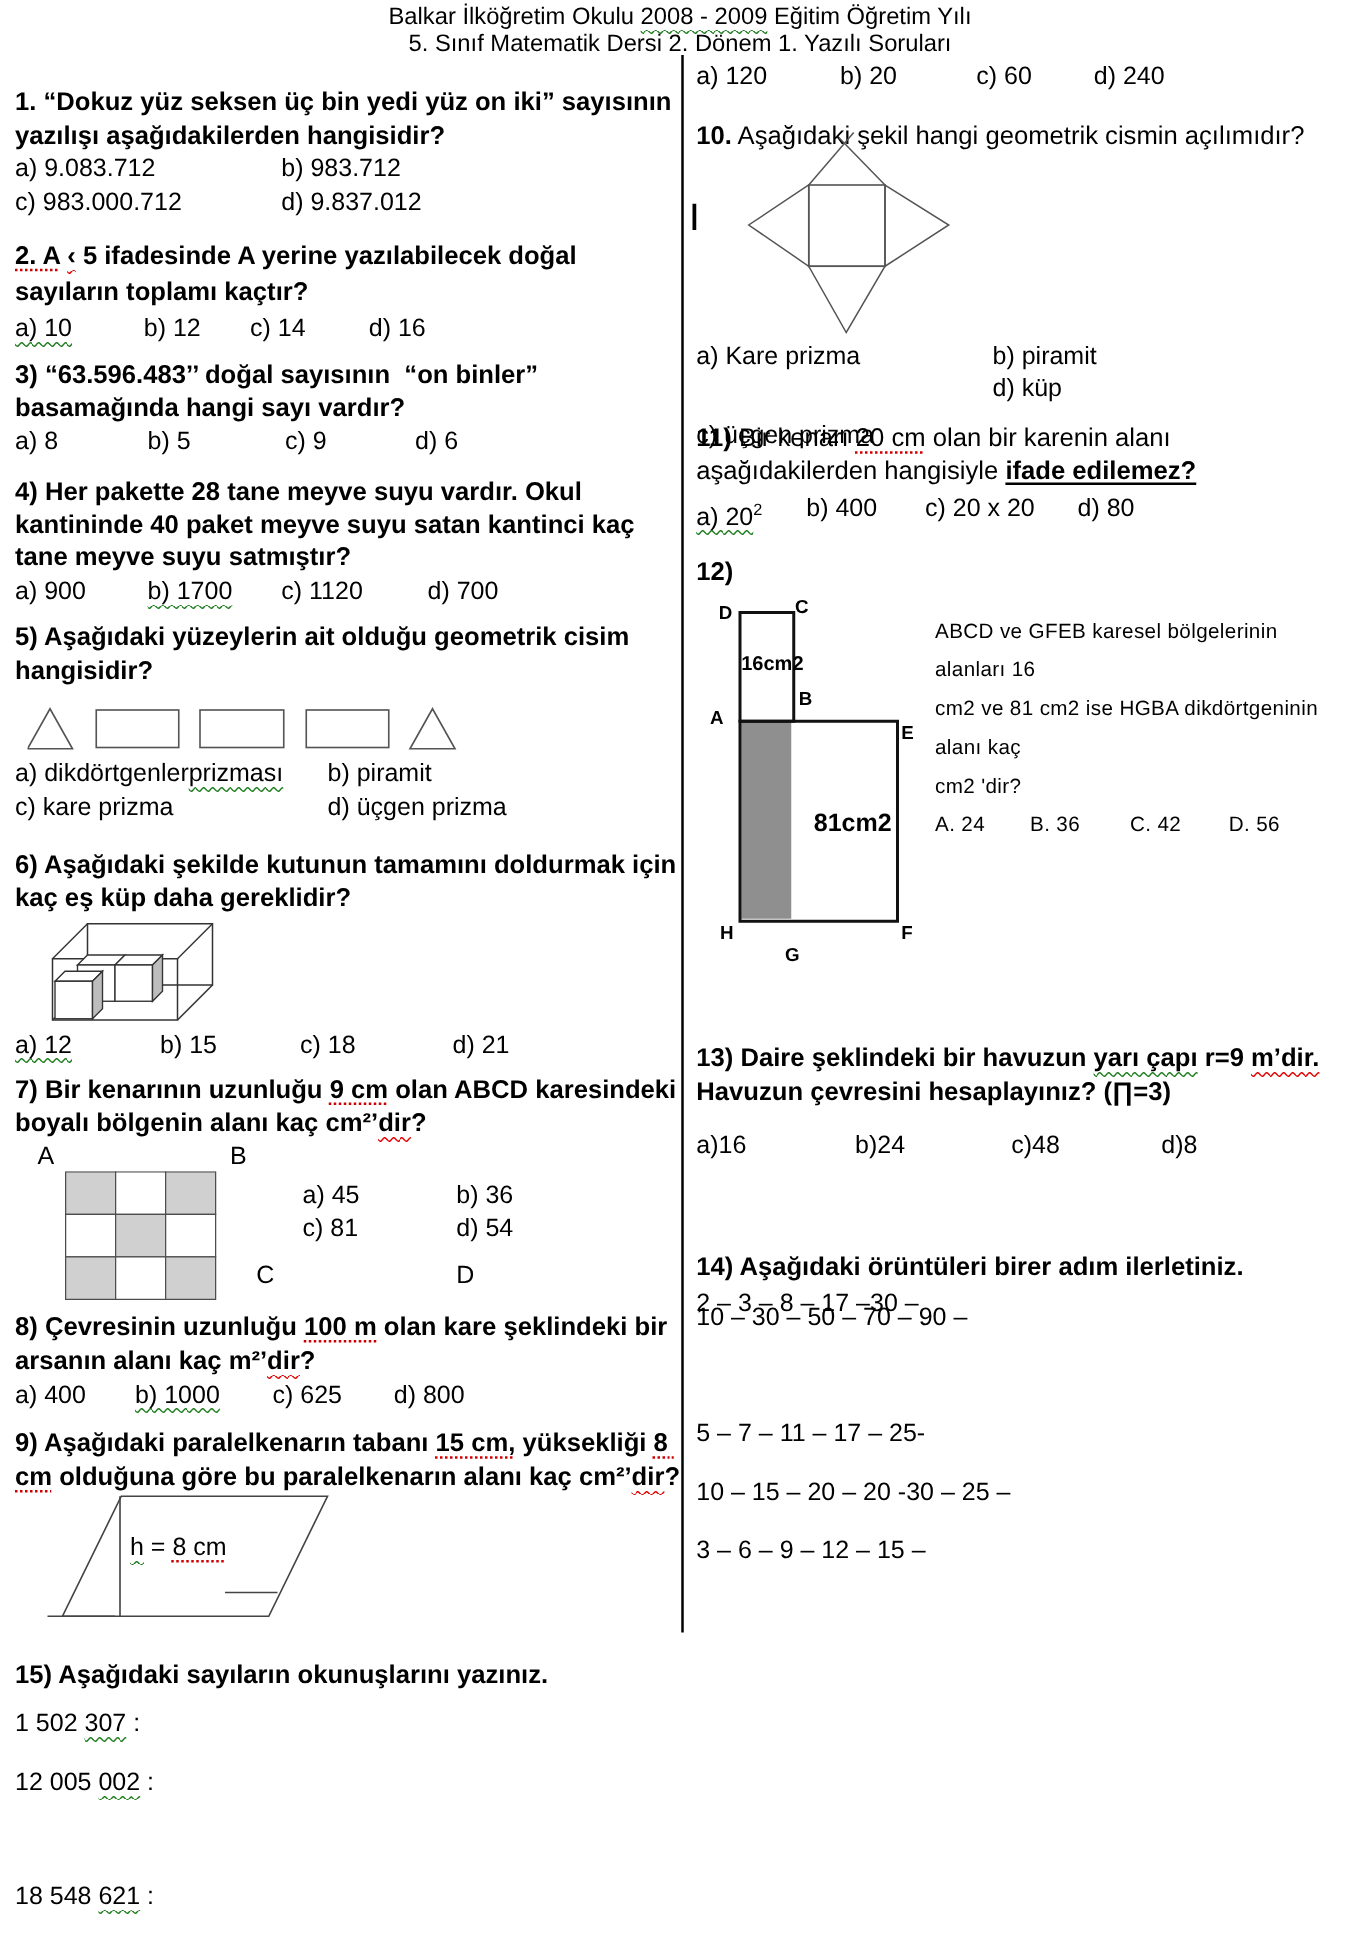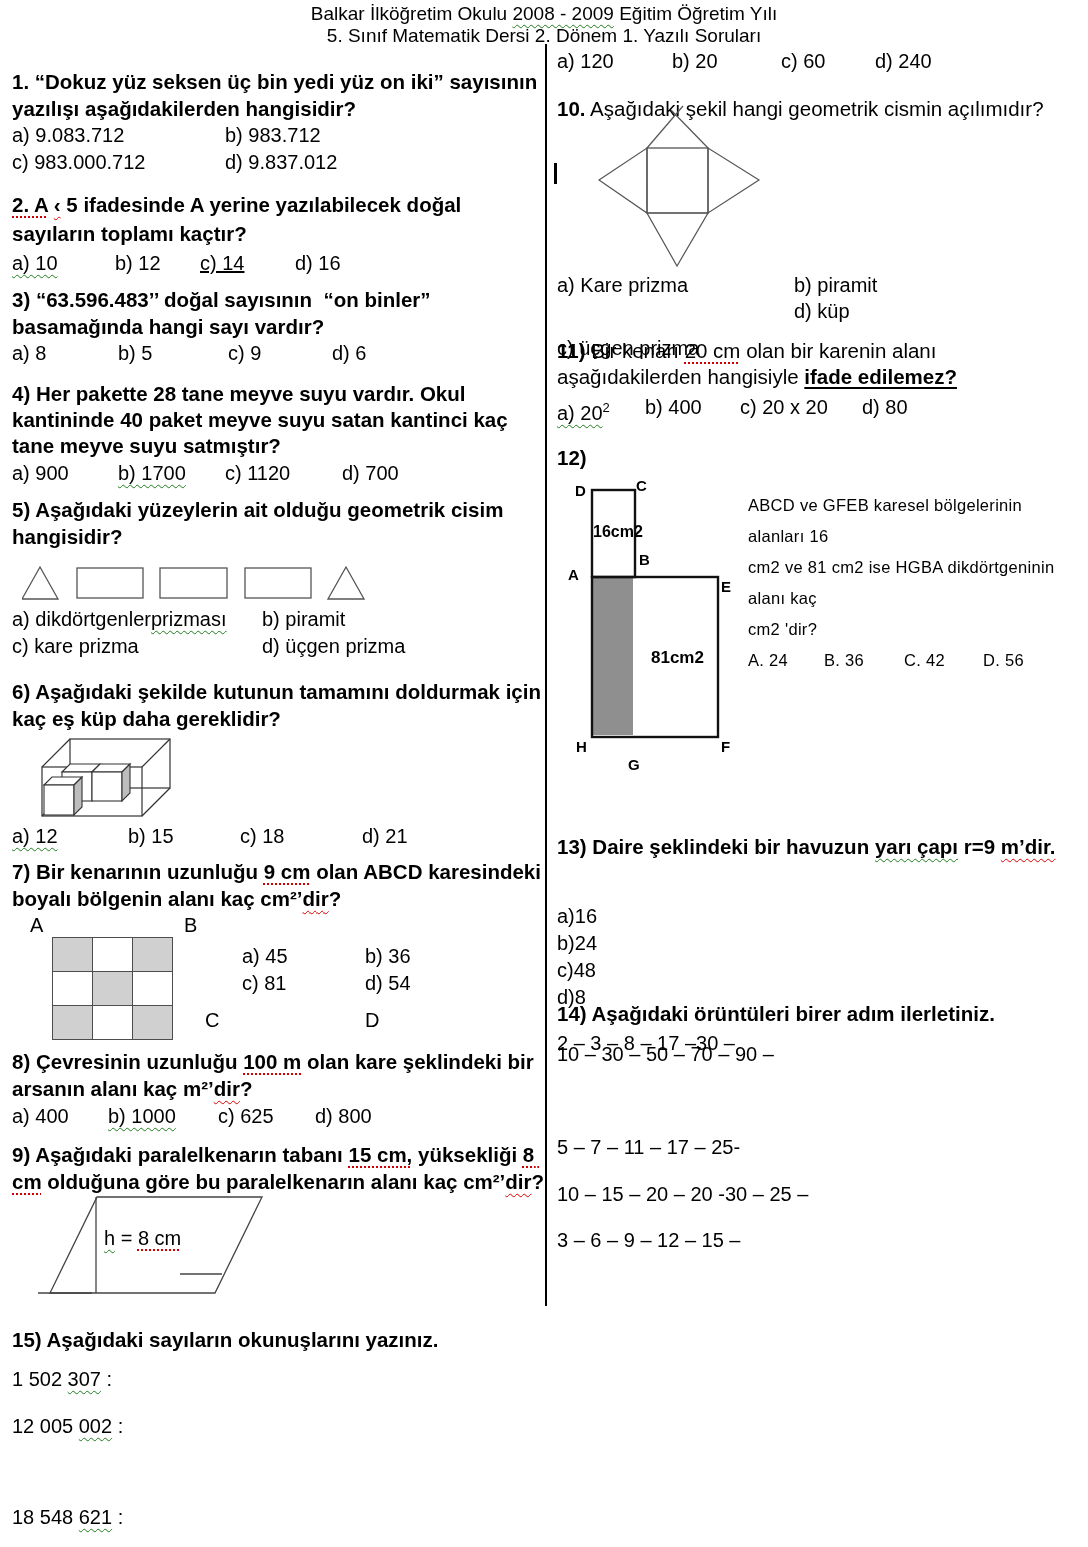--- a/index.html
+++ b/index.html
@@ -47,21 +47,21 @@
         <span style="width:213px;">c) 983.000.712</span>
         <span>d) 9.837.012</span>
       </div>
   </div>
 
   <div class="abs col-l" style="top:190px;">
     <div class="q" style="line-height:29px;"><span class="dr">2. A</span><span> </span><span class="wr">‹</span><span> 5 ifadesinde A yerine yazılabilecek doğal sayıların toplamı kaçtır?</span></div>
     <div class="opts" style="margin-top:2px;">
         <span style="width:103px;" class="wg">a) 10</span>
         <span style="width:85px;">b) 12</span>
-        <span style="width:95px;text-decoration:underline;">c) 14</span>
+        <span style="width:95px;">c) 14</span>
         <span>d) 16</span>
       </div>
   </div>
 
   <div class="abs col-l" style="top:286px;">
     <div class="q">3) “63.596.483’’ doğal sayısının  “on binler” basamağında hangi sayı vardır?</div>
     <div class="opts">
         <span style="width:106px;">a) 8</span>
         <span style="width:110px;">b) 5</span>
         <span style="width:104px;">c) 9</span>
@@ -224,37 +224,38 @@
   </svg>
   <span class="abs q12lab" style="left:575px;top:482px;">D</span>
   <span class="abs q12lab" style="left:636px;top:477px;">C</span>
   <span class="abs q12lab" style="left:639px;top:551px;">B</span>
   <span class="abs q12lab" style="left:568px;top:566px;">A</span>
   <span class="abs q12lab" style="left:721px;top:578px;">E</span>
   <span class="abs q12lab" style="left:576px;top:738px;">H</span>
   <span class="abs q12lab" style="left:721px;top:738px;">F</span>
   <span class="abs q12lab" style="left:628px;top:756px;">G</span>
   <span class="abs" style="left:593px;top:523px;font-size:16px;font-weight:bold;">16cm2</span>
-  <span class="abs" style="left:651px;top:648px;font-size:17px;font-weight:bold;">81cm2</span>
+  <span class="abs" style="left:651px;top:648px;font-size:20px;font-weight:bold;">81cm2</span>
   <div class="abs q12txt" style="left:748px;top:490px;width:320px;">
     <div>ABCD ve GFEB karesel bölgelerinin alanları 16</div>
     <div>cm2  ve 81 cm2 ise HGBA dikdörtgeninin alanı kaç</div>
     <div>cm2 'dir?</div>
     <div style="display:flex;">
         <span style="width:76px;display:inline-block;">A. 24</span>
         <span style="width:80px;display:inline-block;">B. 36</span>
         <span style="width:79px;display:inline-block;">C. 42</span>
         <span>D. 56</span>
       </div>
   </div>
 
   <div class="abs col-r" style="top:833px;">
     <div class="q"><span>13) Daire şeklindeki bir havuzun </span><span class="wg">yarı çapı</span><span> r=9 </span><span class="wr">m’dir.</span></div>
-  </div>
-  <div class="abs col-r opts" style="top:903px;flex-direction:column;">
+    <div class="q">Havuzun çevresini hesaplayınız? (∏=3)</div>
+  </div>
+  <div class="abs col-r opts" style="top:903px;">
       <span style="width:127px;">a)16</span>
       <span style="width:125px;">b)24</span>
       <span style="width:120px;">c)48</span>
       <span>d)8</span>
     </div>
 
   <div class="abs col-r q" style="top:1000px;">14) Aşağıdaki örüntüleri birer adım ilerletiniz.</div>
   <div class="abs col-r nums" style="top:1043px;">10 – 30 – 50 – 70 – 90 –</div>
   <div class="abs col-r nums" style="top:1032px;">2 – 3 – 8 – 17 –30 –</div>
   <div class="abs col-r nums" style="top:1136px;">5 – 7 – 11 – 17 – 25-</div>

